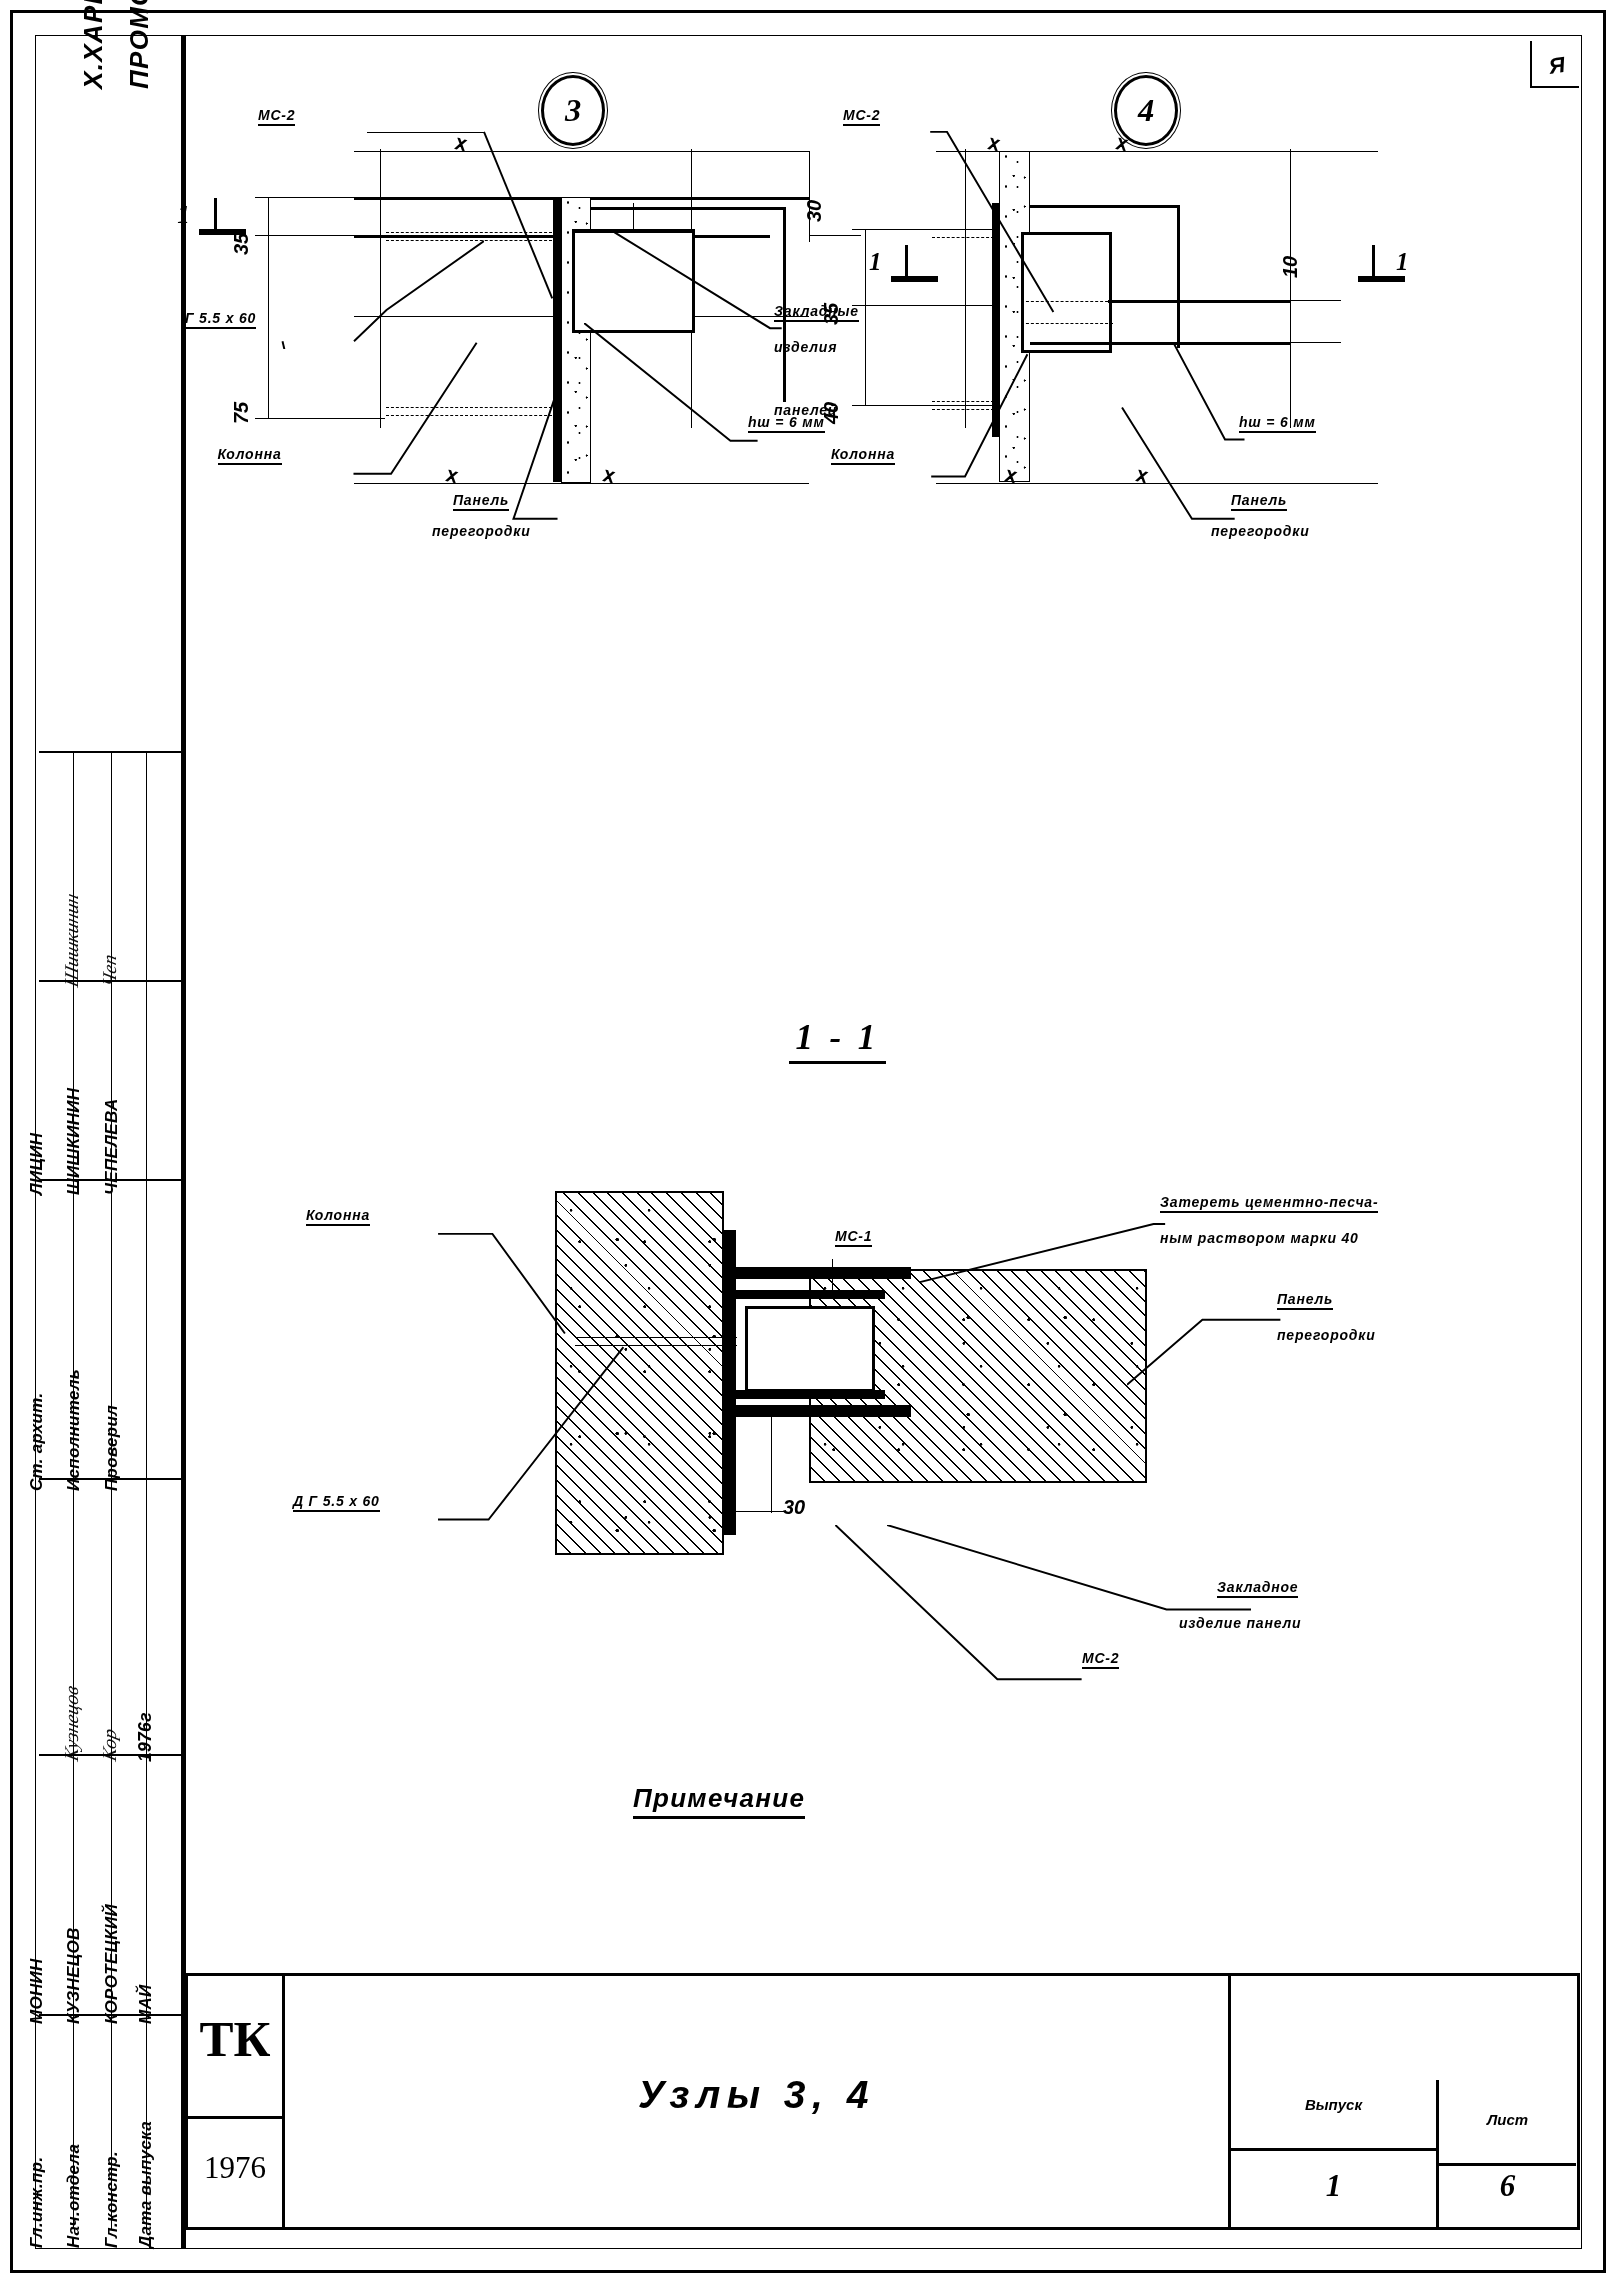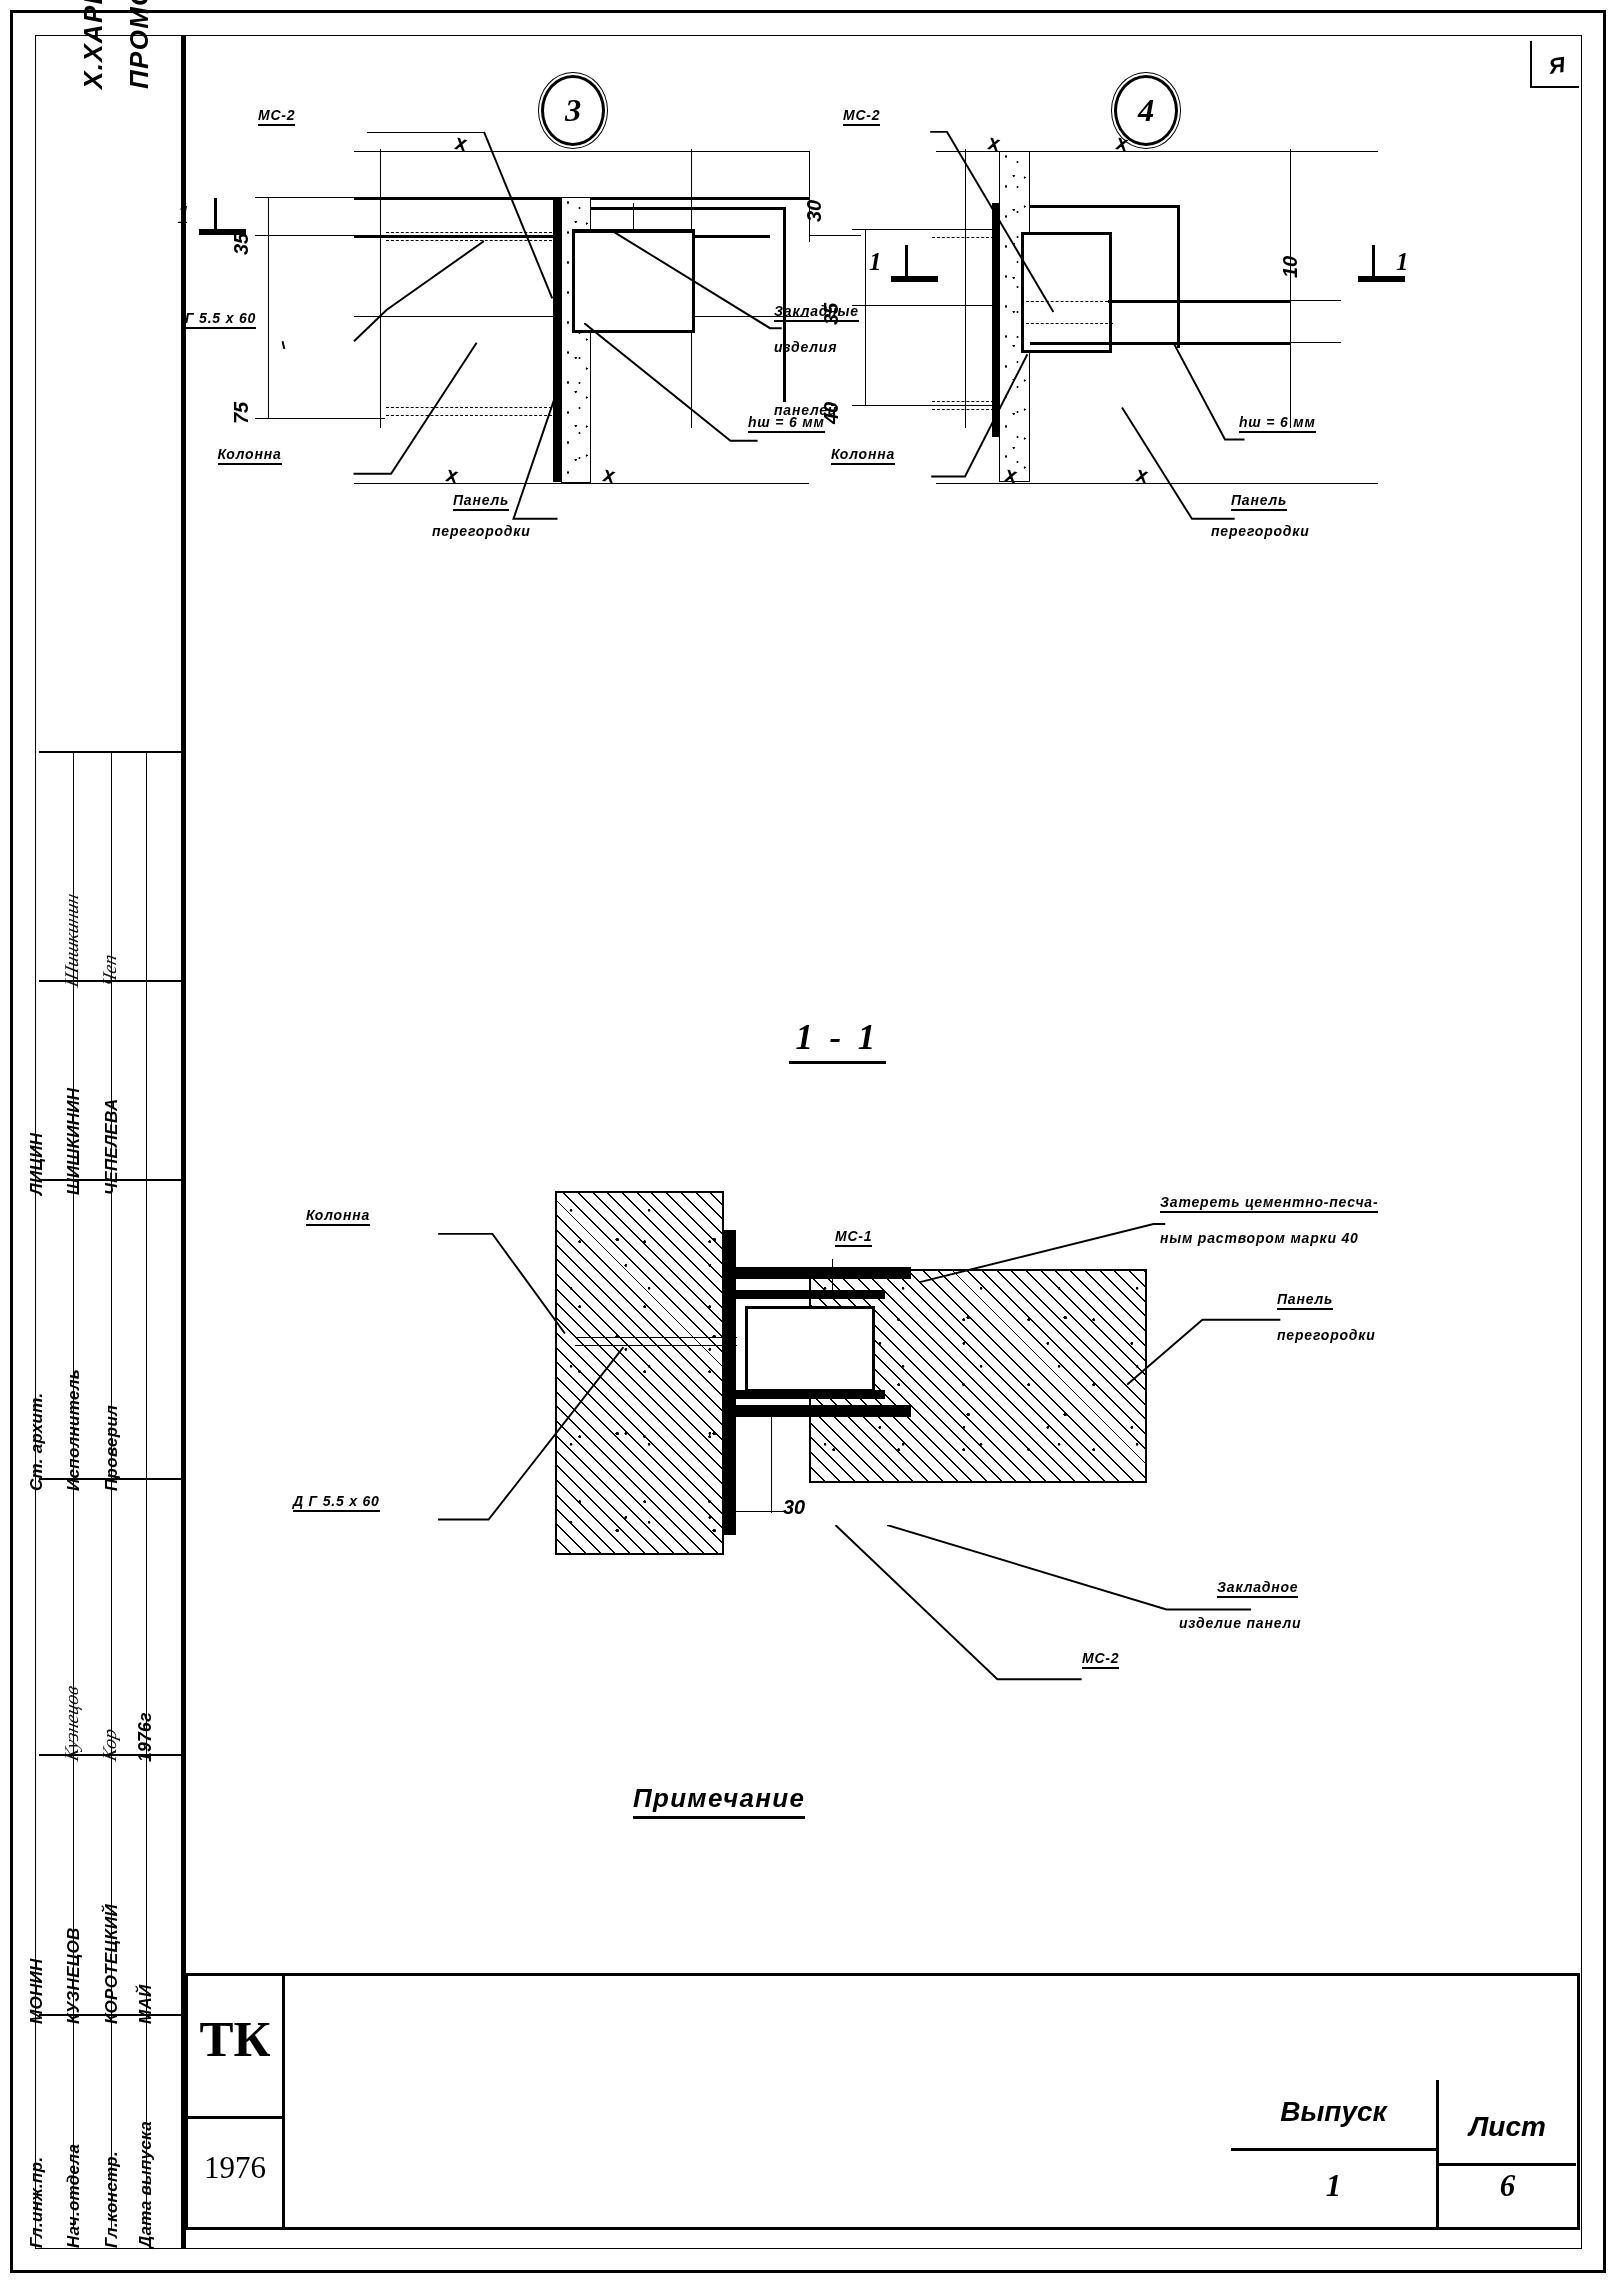--- a/index.html
+++ b/index.html
@@ -143,21 +143,21 @@
   .tb-series .s1{position:absolute;left:0;top:7.8px;width:100%;text-align:center;
                  font-size:25px;font-weight:700;font-style:italic;letter-spacing:1.9px;}
   .tb-series .s2{position:absolute;left:0;top:44px;width:100%;text-align:center;
                  font-size:31px;font-weight:700;font-style:italic;letter-spacing:1.3px;}
   .tb-vh{left:1043px;top:104px;width:208px;height:71px;
          border-right:3.2px solid #000;border-bottom:3.2px solid #000;}
   .tb-lh{left:1251px;top:104px;width:137px;height:71px;border-bottom:3.2px solid #000;margin-top:15px;}
   .tb-vv{left:1043px;top:175px;width:208px;height:78px;border-right:3.2px solid #000;}
   .tb-lv{left:1251px;top:175px;width:137px;height:78px;}
   .tb-hd{position:absolute;left:0;top:15.6px;width:100%;text-align:center;
-         font-size:28px;font-weight:700;font-style:italic;}
+         font-size:15px;font-weight:700;font-style:italic;}
   .tb-vl{position:absolute;left:0;top:17px;width:100%;text-align:center;
          font-size:31px;font-weight:700;font-style:italic;
          font-family:"Liberation Serif",serif;}
 </style>
 </head>
 <body>
 
 <div class="outer-frame"></div>
 <div class="inner-frame"></div>
 <div class="stamp-col-divider"></div>
@@ -430,20 +430,23 @@
   <div class="note-title" style="left:448px;top:1746px;">Примечание</div>
 </div>
 
 <div class="tb">
   <div class="tb-cell tb-tk">
     <span>ТК</span>
   </div>
   <div class="tb-cell tb-year">
     <span>1976</span>
   </div>
+  <div class="tb-cell tb-name">
+    <span>Узлы 3, 4</span>
+  </div>
   <div class="tb-cell tb-vh">
     <div class="tb-hd">Выпуск</div>
   </div>
   <div class="tb-cell tb-lh">
     <div class="tb-hd">Лист</div>
   </div>
   <div class="tb-cell tb-vv">
     <div class="tb-vl">1</div>
   </div>
   <div class="tb-cell tb-lv">

